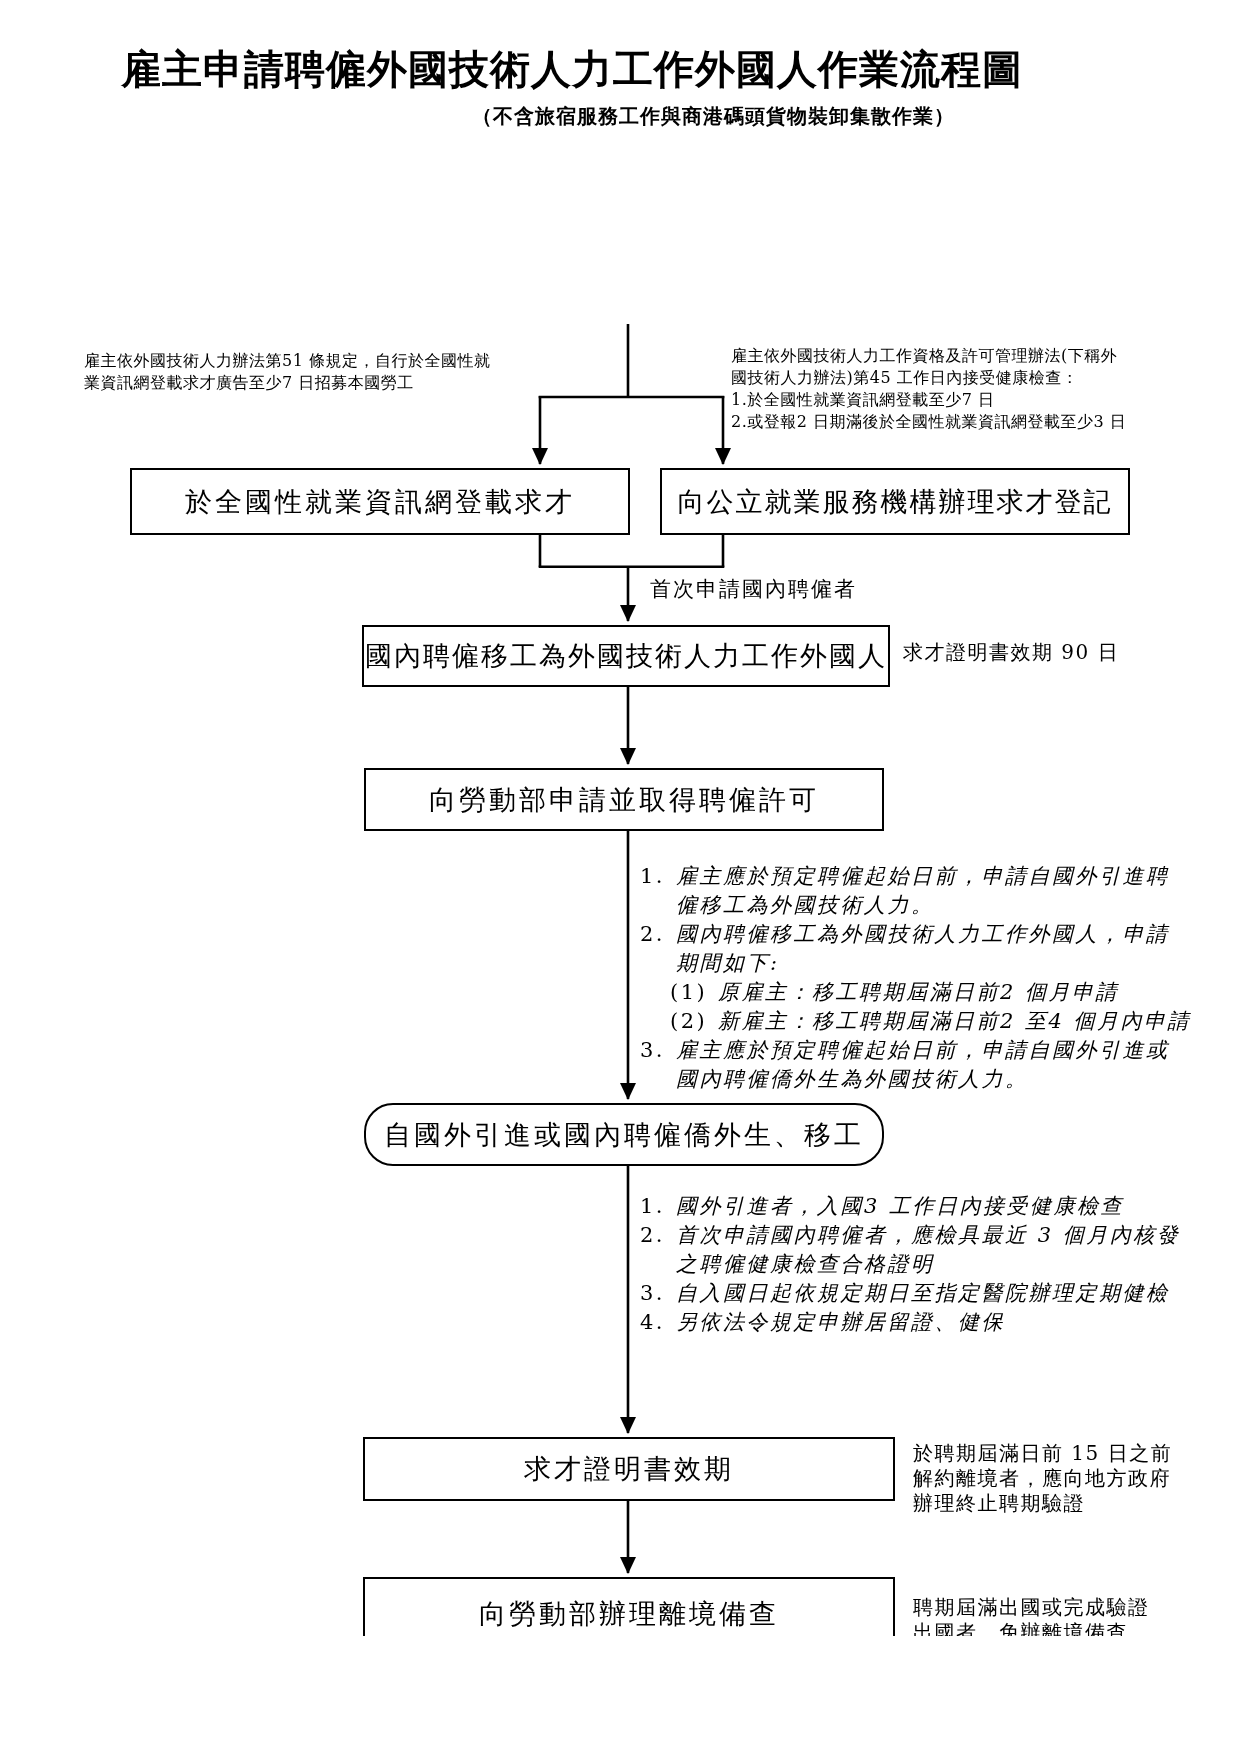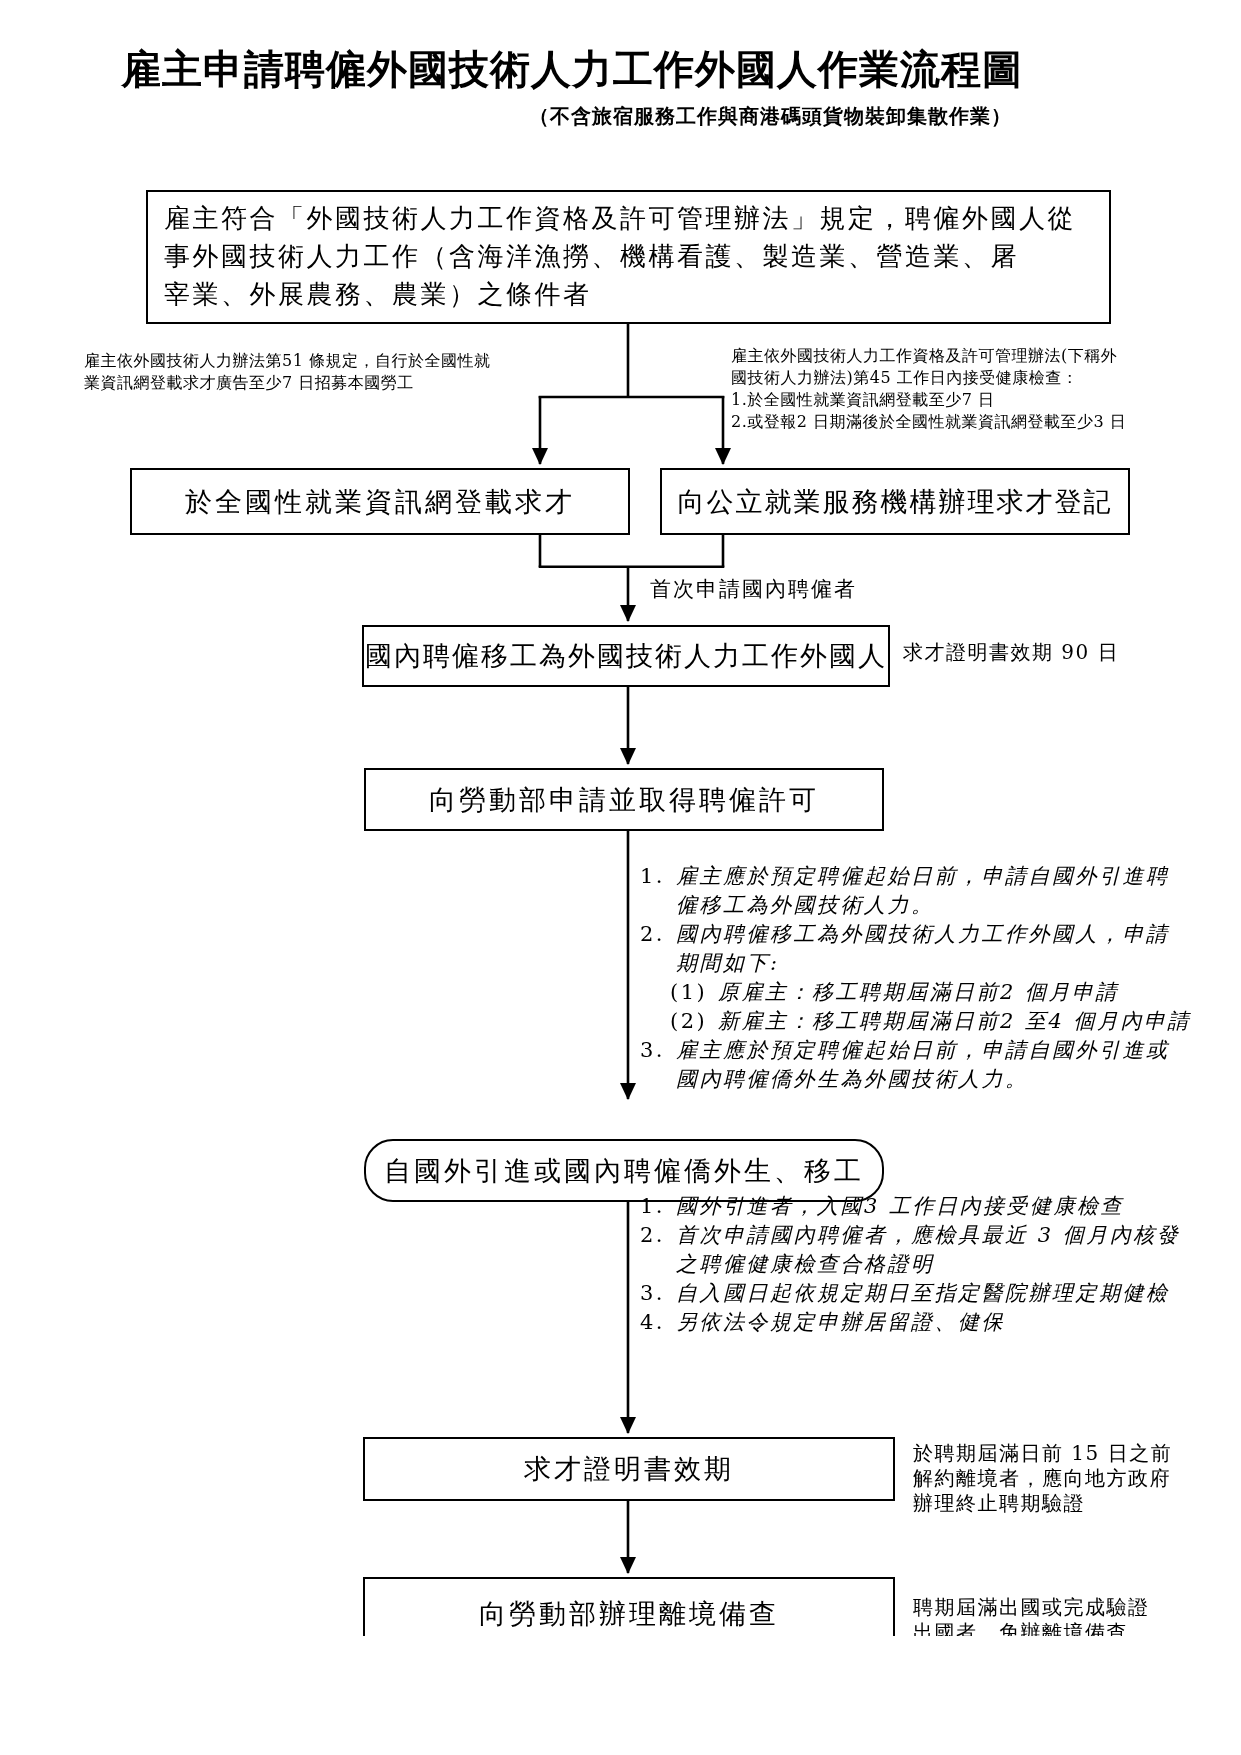--- a/index.html
+++ b/index.html
@@ -15,21 +15,21 @@
   }
   .abs{position:absolute;}
   .pre{white-space:pre-line;}
   .title{
     left:72px;top:42px;width:1000px;
     font-size:40px;font-weight:bold;text-align:center;
     letter-spacing:1px;
   }
   .subtitle{
     left:472px;top:103px;width:540px;
-    font-size:20px;font-weight:bold;letter-spacing:1px;text-align:right;
+    font-size:20px;font-weight:bold;letter-spacing:1px;
   }
   .box{
     box-sizing:border-box;
     border:2.5px solid #000;
     background:#fff;
     display:flex;align-items:center;justify-content:center;
     text-align:center;
     font-size:27px;letter-spacing:3px;
   }
   .box-wide{
@@ -70,23 +70,20 @@
     <path d="M628,566 V621" marker-end="url(#ah)"></path>
     <path d="M628,687 V764" marker-end="url(#ah)"></path>
     <path d="M628,831 V1099" marker-end="url(#ah)"></path>
     <path d="M628,1166 V1433" marker-end="url(#ah)"></path>
     <path d="M628,1501 V1573" marker-end="url(#ah)"></path>
   </svg>
 
   <div class="abs title">雇主申請聘僱外國技術人力工作外國人作業流程圖</div>
   <div class="abs subtitle">（不含旅宿服務工作與商港碼頭貨物裝卸集散作業）</div>
 
-  <div class="abs box box-wide pre" style="left:146px;top:190px;width:965px;height:134px;">雇主符合「外國技術人力工作資格及許可管理辦法」規定，聘僱外國人從
-事外國技術人力工作（含海洋漁撈、機構看護、製造業、營造業、屠
-宰業、外展農務、農業）之條件者</div>
 
   <div class="abs ann pre" style="left:84px;top:350px;width:420px;">雇主依外國技術人力辦法第51 條規定，自行於全國性就
 業資訊網登載求才廣告至少7 日招募本國勞工</div>
 
   <div class="abs" style="left:731px;top:345px;width:460px;">
     <div class="ann pre">雇主依外國技術人力工作資格及許可管理辦法(下稱外
 國技術人力辦法)第45 工作日內接受健康檢查：</div>
     <div class="ann">
         <div>1.於全國性就業資訊網登載至少7 日</div>
         <div>2.或登報2 日期滿後於全國性就業資訊網登載至少3 日</div>
@@ -122,21 +119,21 @@
         <span class="li-marker">(2)</span>
         <span class="li-text">新雇主：移工聘期屆滿日前2 至4 個月內申請</span>
       </div>
       <div class="li">
         <span class="li-marker">3.</span>
         <span class="li-text">雇主應於預定聘僱起始日前，申請自國外引進或
 國內聘僱僑外生為外國技術人力。</span>
       </div>
     </div>
 
-  <div class="abs box" style="left:364px;top:1139px;width:520px;height:63px;border-radius:29px;">自國外引進或國內聘僱僑外生、移工</div>
+  <div class="abs box" style="left:364px;top:1103px;width:520px;height:63px;border-radius:29px;">自國外引進或國內聘僱僑外生、移工</div>
 
   <div class="abs list" style="left:640px;top:1192px;width:580px;">
       <div class="li">
         <span class="li-marker">1.</span>
         <span class="li-text">國外引進者，入國3 工作日內接受健康檢查</span>
       </div>
       <div class="li">
         <span class="li-marker">2.</span>
         <span class="li-text">首次申請國內聘僱者，應檢具最近 3 個月內核發
 之聘僱健康檢查合格證明</span>

